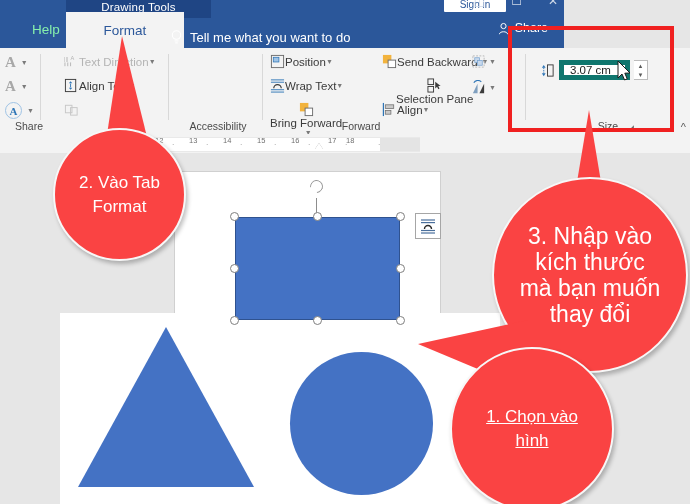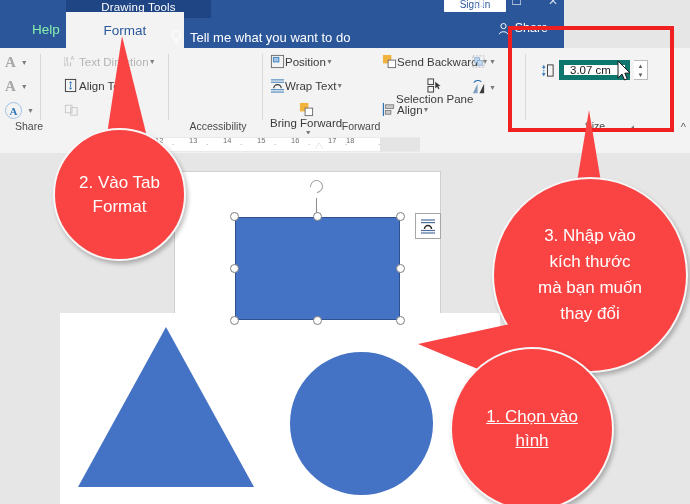--- a/index.html
+++ b/index.html
@@ -153,21 +153,21 @@
 
   
   .callout{
     position:absolute;border-radius:50%;background:#fa4343;color:#ffffff;
     display:flex;align-items:center;justify-content:center;text-align:center;
     font-size:17px;line-height:24px;
     box-shadow:2px 3px 4px rgba(0,0,0,.25);
     border:2px solid #f7f7f7;box-sizing:border-box;
   }
   .callout.c2{left:53px;top:128px;width:133px;height:133px;}
-  .callout.c3{left:492px;top:177px;width:196px;height:196px;font-size:17px;line-height:26px;}
+  .callout.c3{left:492px;top:177px;width:196px;height:196px;font-size:23px;line-height:26px;}
   .callout.c1{left:450px;top:347px;width:164px;height:164px;}
   .tail{position:absolute;width:0;height:0;}
   .tail2{
     left:106px;top:36px;border-left:16px solid transparent;border-right:26px solid transparent;
     border-bottom:105px solid #fa4343;
   }
   .tail3{
     left:576px;top:110px;border-left:13px solid transparent;border-right:13px solid transparent;
     border-bottom:78px solid #fa4343;
   }
@@ -369,21 +369,21 @@
           <line x1="4" y1="5" x2="4" y2="11" stroke="#2e75b6" stroke-width="1" stroke-dasharray="1.5 1"></line>
         </svg>
         <div class="spinbox">3.07 cm</div>
         <div class="spinarrows">
           <i>▲</i>
           <i>▼</i>
         </div>
       </div>
 
 
-      <div class="grp-label" style="width:120px;left:2px;padding-left:23px;">Size</div>
+      <div class="grp-label" style="width:120px;left:15px;padding-left:23px;">Size</div>
       <div class="dlg-launch">◢</div>
     </div>
 
     <div class="collapse">^</div>
   </div>
 
   <div class="hlbox"></div>
 
   <svg class="cursor" viewBox="0 0 14 21">
     <path d="M1 1 L1 18 L5 14 L7.6 20 L10.2 18.8 L7.8 13.2 L13 13 Z" fill="#ffffff" stroke="#1c1c1c" stroke-width="1"></path>

